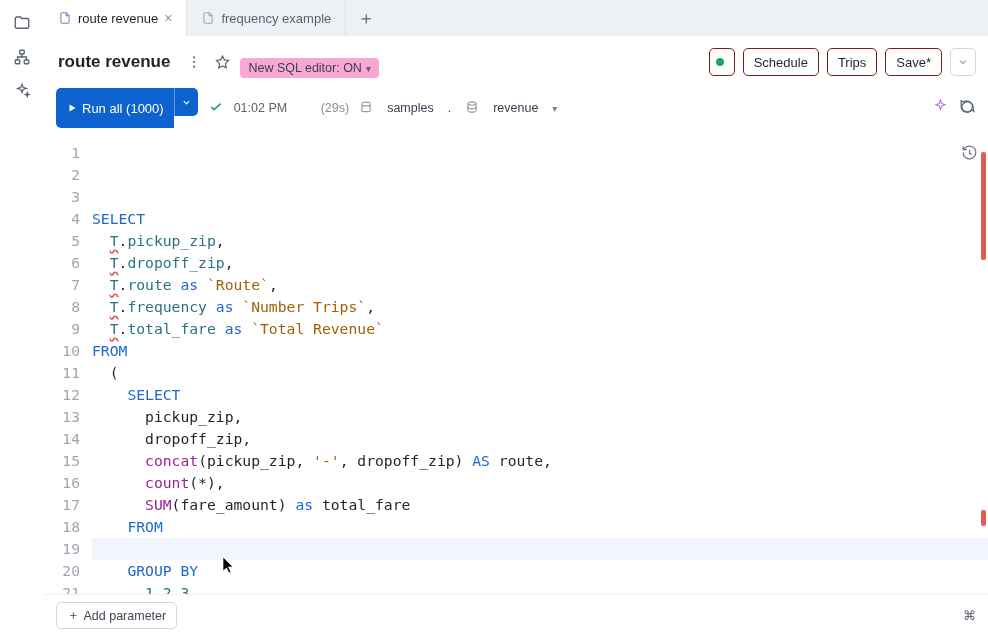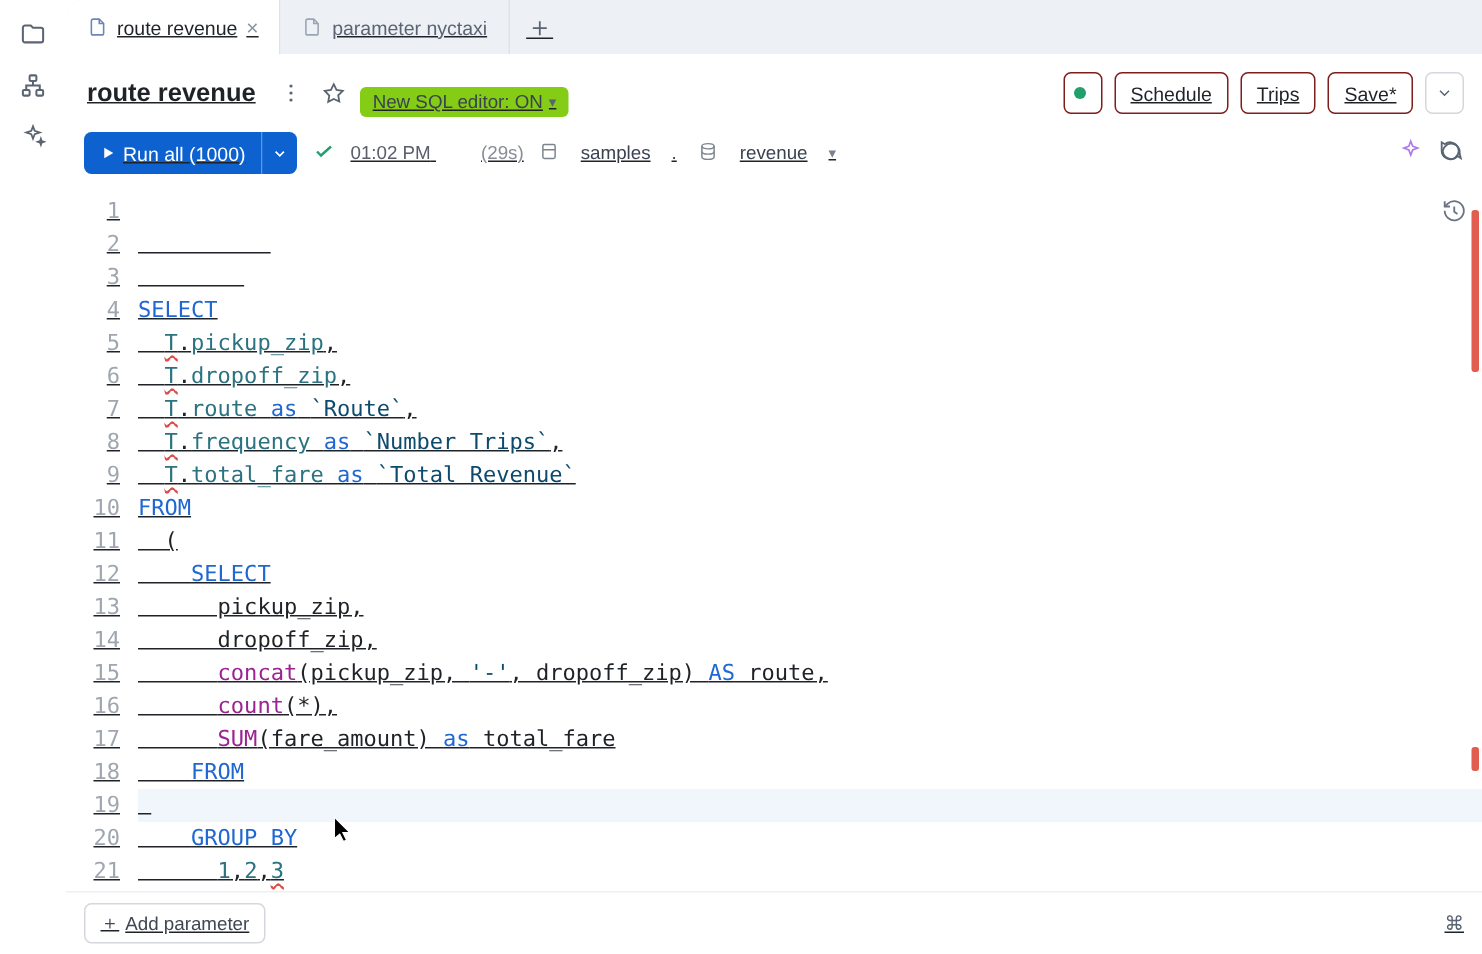--- a/index.html
+++ b/index.html
@@ -4,64 +4,64 @@
 <style>
   * { box-sizing: border-box; }
   html, body { margin: 0; padding: 0; font-family: -apple-system, BlinkMacSystemFont, "Segoe UI", Helvetica, Arial, sans-serif; font-size: 13px; color: #1f2328; background: #f7f8f9; }
   .app { display: flex; width: 988px; height: 636px; background:#fff; }
 
   
   .rail { width: 44px; background:#fff; display:flex; flex-direction:column; align-items:center; gap:16px; padding-top:14px; }
   .rail-ic { width:18px; height:18px; color:#5a6472; cursor:pointer; display:flex; align-items:center; justify-content:center; }
 
   
-  .main { flex:1; display:flex; flex-direction:column; position:relative; border-top-left-radius:12px; overflow:hidden;text-decoration:underline; }
+  .main { flex:1; display:flex; flex-direction:column; position:relative; border-top-left-radius:12px; overflow:hidden; }
 
   
   .tabs { height:36px; display:flex; align-items:stretch; background:#edf1f5; }
   .tab { display:flex; align-items:center; gap:6px; padding:0 14px; border-right:1px solid #dfe3e8; cursor:pointer; font-size:13px; color:#5a6472; position:relative; }
   .tab.active { background:#fff; color:#1f2328; }
   .tab .file-ic { color:#6b88b5; width:14px; height:14px; }
   .tab.inactive .file-ic { color:#9aa5b3; }
   .tab .close-x { color:#8c95a3; font-size:14px; }
   .add-tab { display:flex; align-items:center; justify-content:center; width:40px; color:#5a6472; cursor:pointer; font-size:18px; }
 
   
   .header { display:flex; align-items:center; padding:10px 12px 8px 14px; gap:8px; background:#fff; }
   .title { font-weight:700; font-size:17px; margin-right:6px; }
   .ic-btn { color:#5a6472; cursor:pointer; width:20px; height:20px; display:flex; align-items:center; justify-content:center; }
-  .chip { background:#84cc16; border-radius:4px; padding:3px 8px; font-size:12.5px; color:#3a4250; cursor:pointer; display:flex; align-items:center; gap:4px;margin-top:12px; }
+  .chip { background:#f9a8d4; border-radius:4px; padding:3px 8px; font-size:12.5px; color:#3a4250; cursor:pointer; display:flex; align-items:center; gap:4px;margin-top:12px; }
   .chip .caret { font-size:10px; color:#5a6472; }
   .sp { flex:1; }
   .dot-green { width:8px;height:8px;border-radius:50%;background:#22a06b; margin-right:4px;}
   .btn { border:1px solid #7f1d1d; background:#fff; border-radius:5px; padding:4px 10px; font-size:13px; cursor:pointer; height:28px; display:flex; align-items:center; }
   .caret-box { border:1px solid #d4d8de; border-radius:5px; height:28px; width:26px; display:flex; align-items:center; justify-content:center; cursor:pointer; color:#5a6472; }
 
   
   .toolbar { display:flex; align-items:center; padding:2px 12px 10px 12px; gap:10px; background:#fff; }
   .runall { display:flex; align-items:stretch; }
-  .run-btn { background:#0e62d0; color:#fff; border:none; border-top-left-radius:5px; border-bottom-left-radius:5px; padding:4px 10px; font-size:13px; display:flex; align-items:center; gap:4px; cursor:pointer; height:28px;justify-content:flex-end;}
+  .run-btn { background:#0e62d0; color:#fff; border:none; border-top-left-radius:5px; border-bottom-left-radius:5px; padding:4px 10px; font-size:13px; display:flex; align-items:center; gap:4px; cursor:pointer; height:40px;justify-content:flex-end;}
   .run-caret { background:#0e62d0; color:#fff; border:none; border-left:1px solid rgba(255,255,255,.35); border-top-right-radius:5px; border-bottom-right-radius:5px; width:24px; cursor:pointer; height:28px; display:flex; align-items:center; justify-content:center;}
   .check-ic { color:#22a06b; }
   .time-txt { color:#5a5f6b; font-size:12.5px;}
   .time-txt .secs { color:#888d97;margin-left:30px; }
   .db-chip { display:flex; align-items:center; gap:14px; color:#3a4250; font-size:12.5px; cursor:pointer;}
   .db-ic { color:#7d858f; }
   .sparkle-ic { color:#b077e8; cursor:pointer;}
   .chat-ic { color:#5a6472; cursor:pointer; }
 
   
   .editor-wrap { flex:1; position:relative; overflow:hidden; background:#fff; }
   .editor { display:flex; height:100%; font-family: ui-monospace, SFMono-Regular, Menlo, Consolas, monospace; font-size:14.7px; line-height:22px;}
   .gutter { width:44px; text-align:right; color:#a0a6b0; padding:4px 8px 0 0; user-select:none;}
   .code { flex:1; padding:4px 0 0 4px; white-space:pre; position:relative;}
   .kw { color:#1f67d2; }   
   .fn { color:#9b2393; }   
   .id { color:#2b7381; }   
-  .str{ color:#0c4a6e; }   
+  .str{ color:#a16207; }   
   .num{ color:#2b7381; }
   .pln{ color:#1f2328; }
   .errline { text-decoration: underline wavy #d9514c; text-decoration-skip-ink:none; text-underline-offset:3px;}
   .activeln { background:#f1f6fc; display:block; width:100%;}
 
   
   .marker-track { position:absolute; right:2px; top:0; width:6px; height:100%; }
   .marker { position:absolute; right:0; width:5px; border-radius:2px; background:#e05d4f; }
 
   
@@ -115,21 +115,21 @@
         <span>route revenue</span>
         <span class="close-x">×</span>
       </div>
       <div class="tab inactive">
         <span class="file-ic">
           <svg viewBox="0 0 24 24" width="14" height="14" fill="none" stroke="currentColor" stroke-width="1.8">
               <path d="M14 3H7a2 2 0 0 0-2 2v14a2 2 0 0 0 2 2h10a2 2 0 0 0 2-2V8z"></path>
               <path d="M14 3v5h5"></path>
             </svg>
         </span>
-        <span>parameter nyctaxi</span>
+        <span>frequency example</span>
       </div>
       <div class="add-tab">＋</div>
     </div>
 
     <div class="header">
       <span class="title">route revenue</span>
       <span class="ic-btn">
         <svg viewBox="0 0 24 24" width="16" height="16" fill="currentColor">
             <circle cx="12" cy="5" r="1.6"></circle>
             <circle cx="12" cy="12" r="1.6"></circle>

